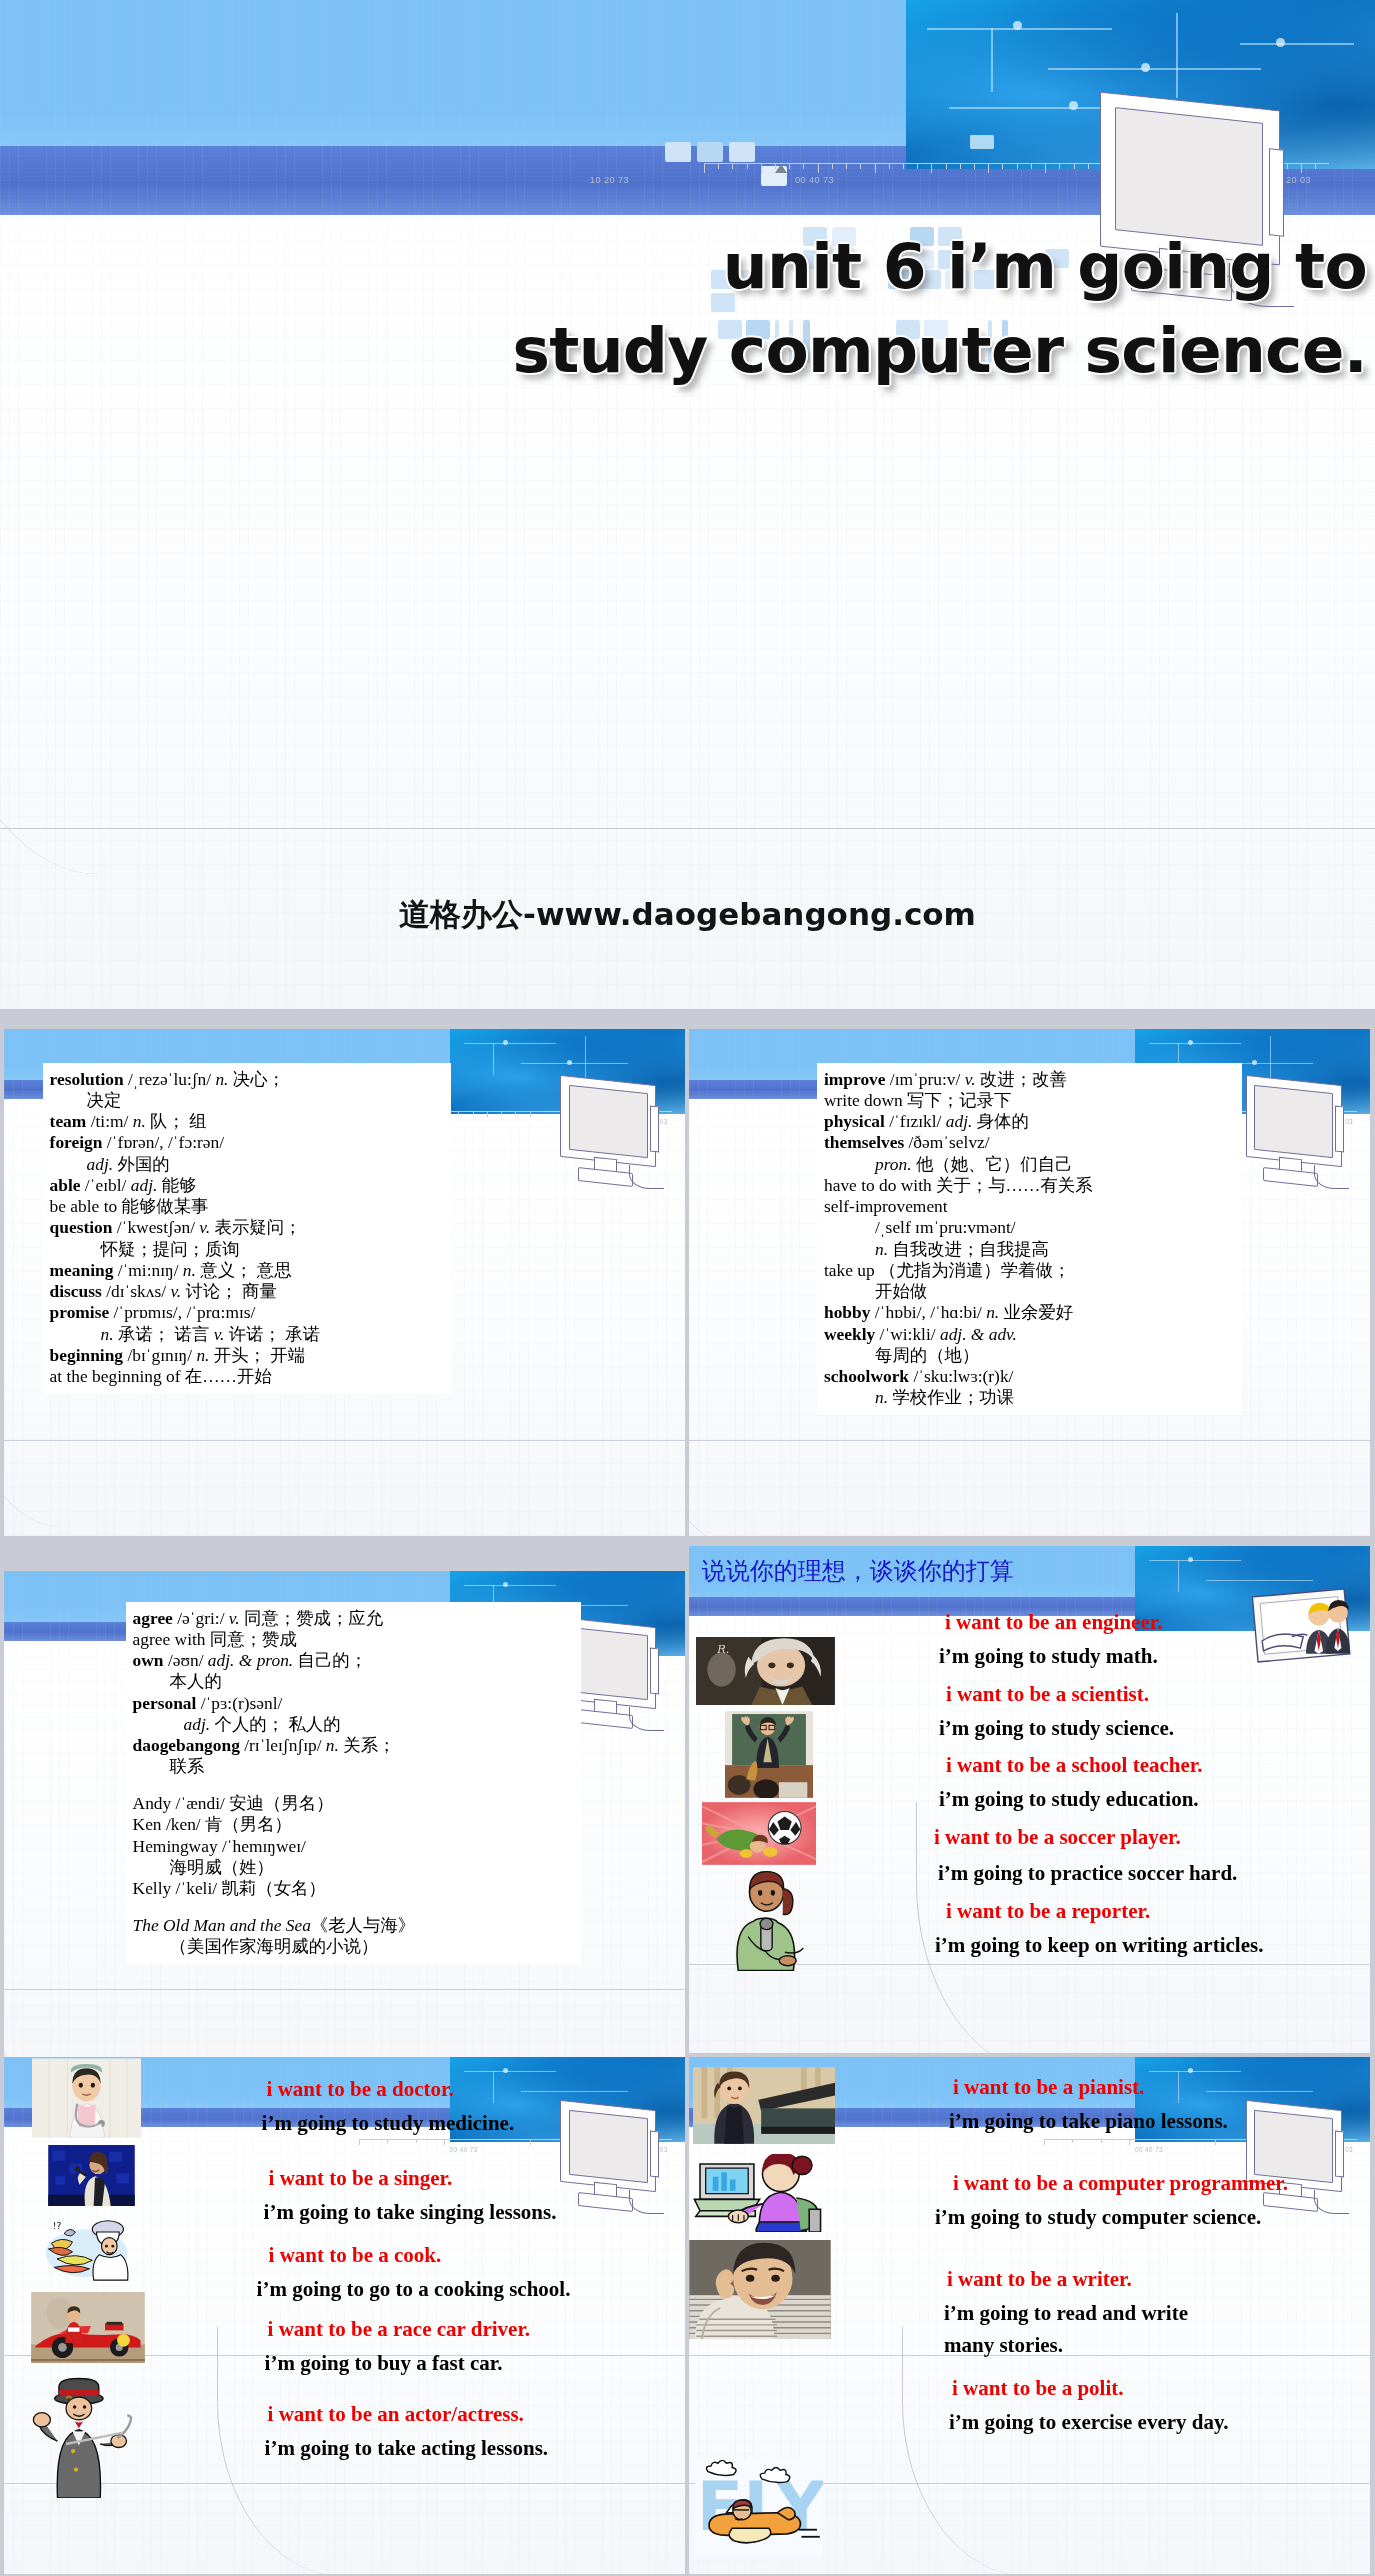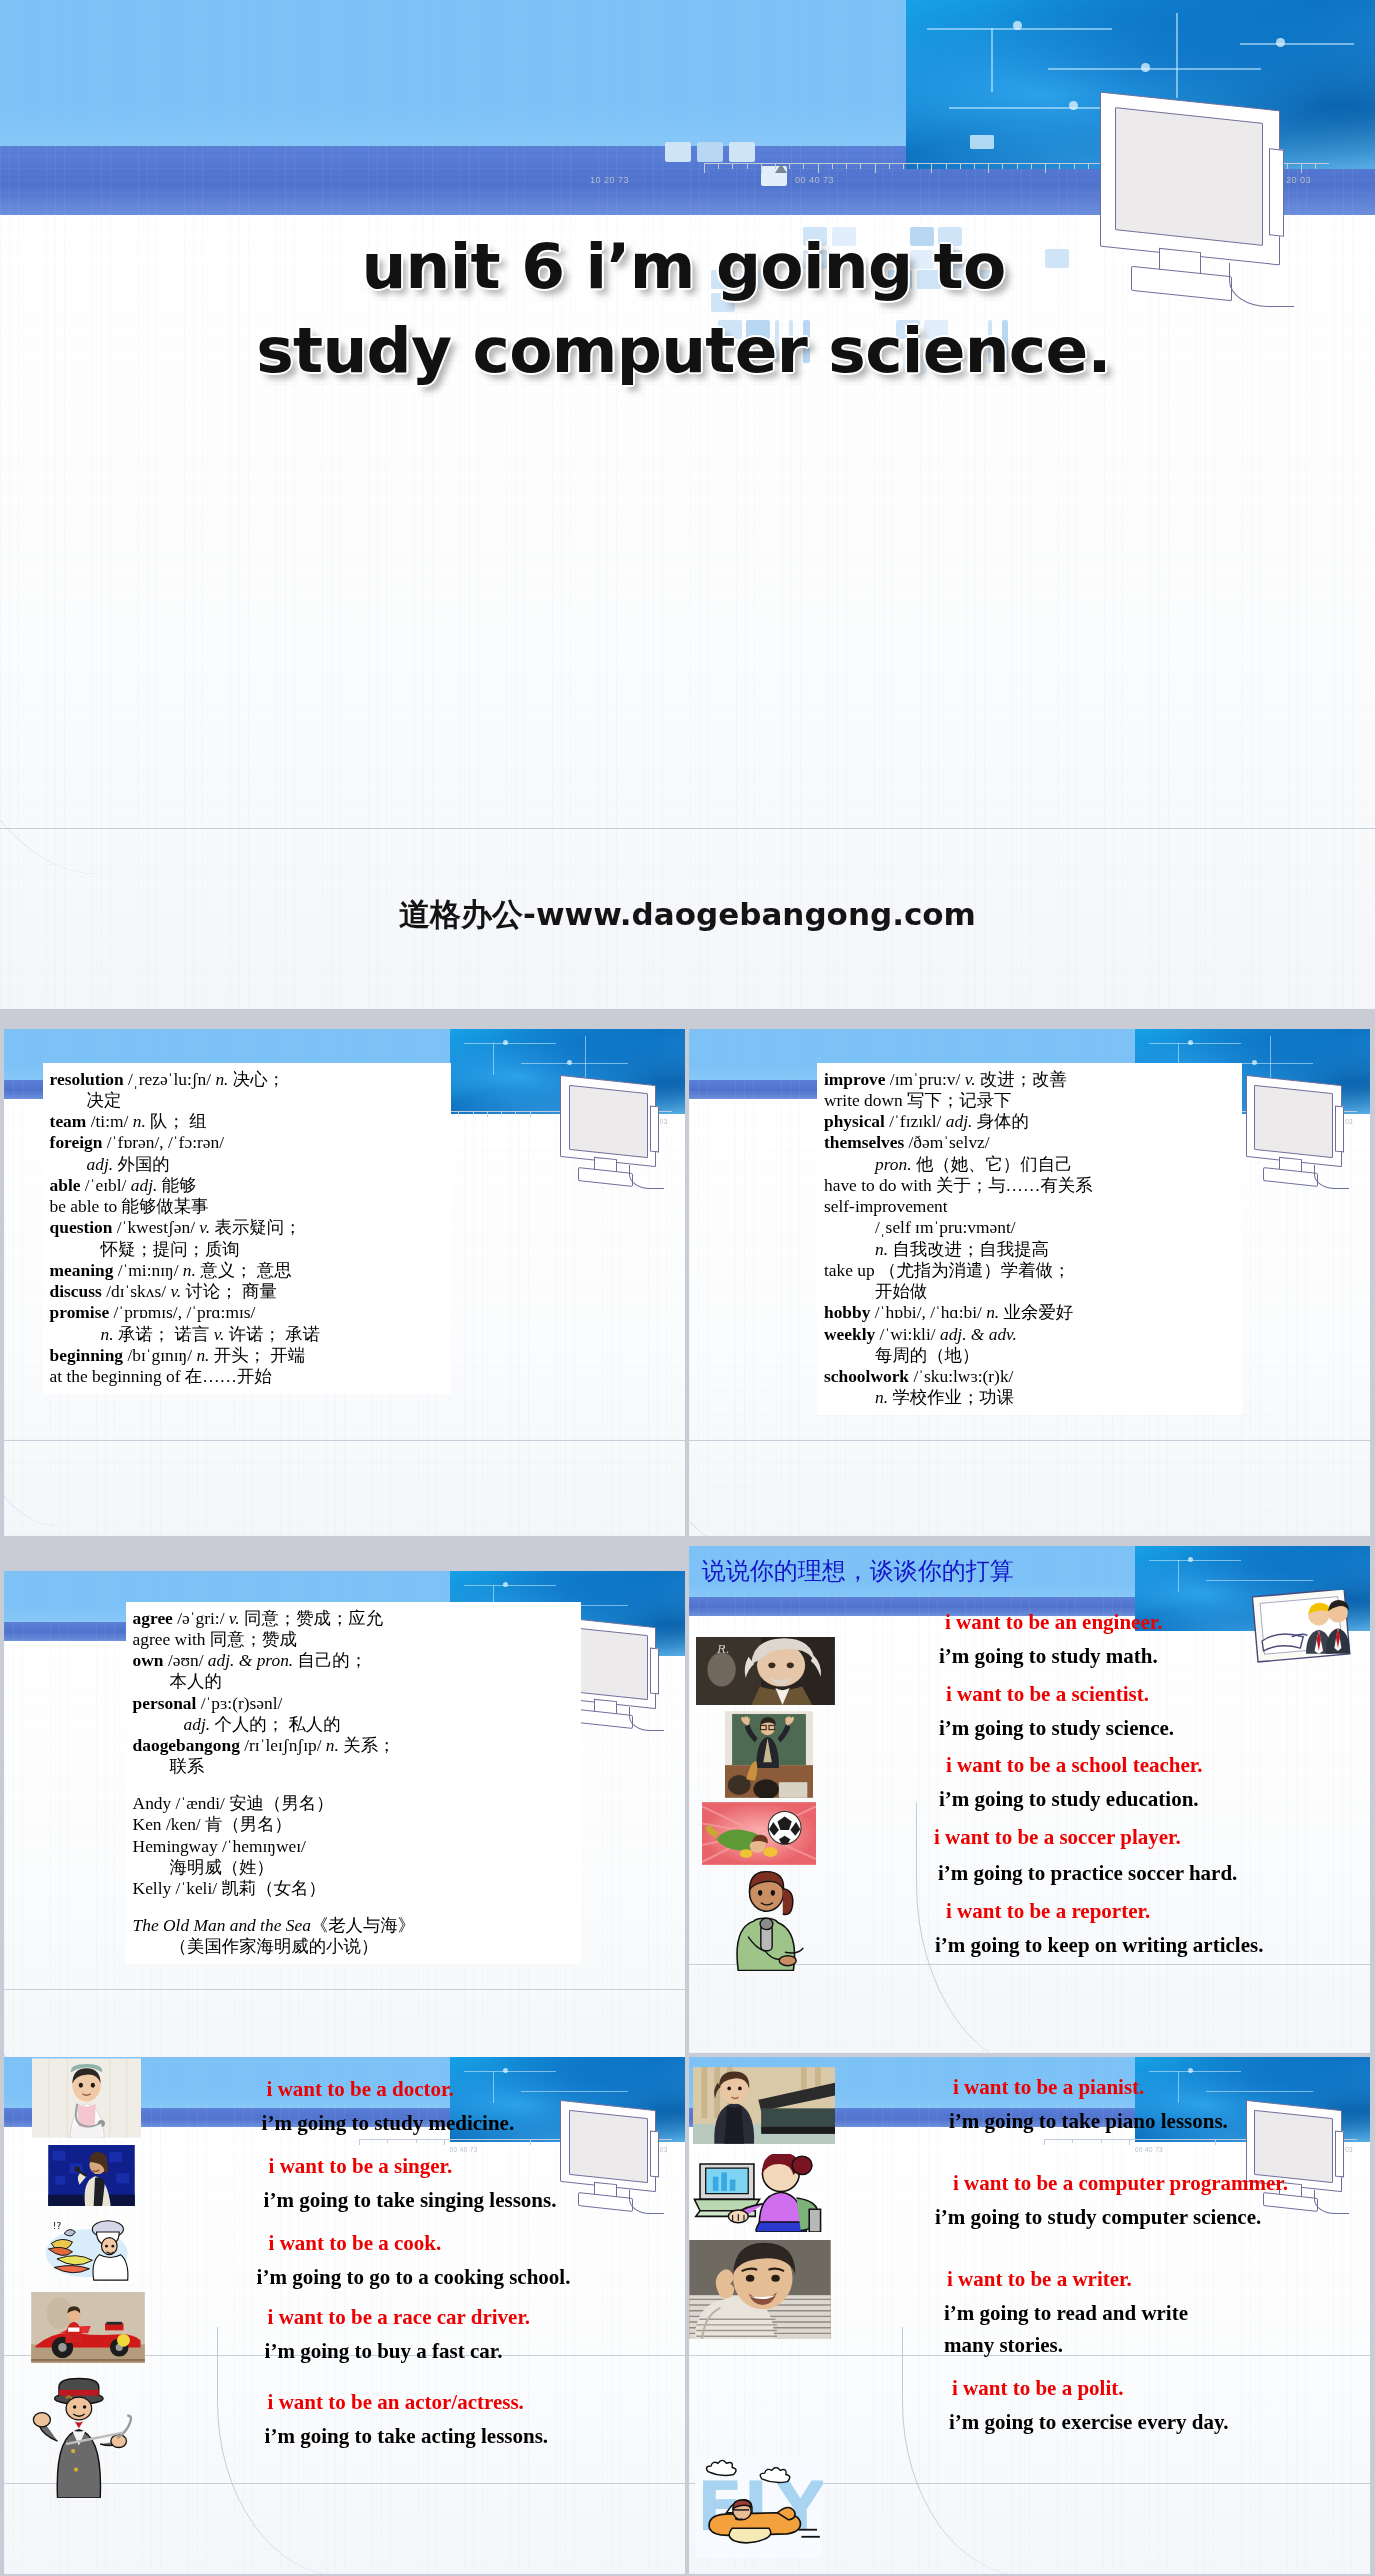--- a/index.html
+++ b/index.html
@@ -52,21 +52,21 @@
   .monitor .neck{position:absolute;border:1.4px solid #6f6f9b;background:#fff;}
   .monitor .base{position:absolute;border:1.4px solid #6f6f9b;background:#fff;border-radius:2.1px;}
   .monitor .cord{position:absolute;border:1.4px solid #6f6f9b;border-top:none;border-right:none;
      border-radius:0 0 0 60%;}
 
   
   #slide-title{left:0;top:0;width:1375px;height:1009px;}
   #slide-title .band-light{height:146px;}
   #slide-title .band-dark{top:146px;height:70px;}
   #slide-title .body-bg{top:215px;height:794px;}
-  .title-block{position:absolute;left:0;right:8px;top:235px;text-align:center;}
+  .title-block{position:absolute;left:0;right:8px;top:235px;text-align:right;}
   .title-line{font-family:"DejaVu Sans",sans-serif;font-weight:bold;font-size:63px;
      line-height:1.0;color:#111;letter-spacing:-0.7px;
      text-shadow: 2.1px 0 0 #fff, -2.1px 0 0 #fff, 0 2.1px 0 #fff, 0 -2.1px 0 #fff,
                   1.4px 1.4px 0 #fff, -1.4px 1.4px 0 #fff, 5.7px 6.4px 6.4px rgba(90,90,90,.45);}
   .title-line.l2{margin-top:21px;}
   .subtitle{position:absolute;left:0;right:0;top:600px;text-align:center;
      font-family:"Liberation Sans",sans-serif;font-weight:bold;font-size:43px;
      color:#5500ee;letter-spacing:0.7px;}
   .watermark{position:absolute;left:0;right:0;top:894px;text-align:center;
      font-family:"DejaVu Sans",sans-serif;font-weight:bold;font-size:31px;color:#141414;}
@@ -691,21 +691,21 @@
         <circle cx="62" cy="114" r="3" fill="#d8b02a"></circle>
         <circle cx="66" cy="140" r="3" fill="#d8b02a"></circle>
       </svg>
     </div>
 
     <div class="sents" style="left:156px;top:14px;width:526px;">
       <div class="row" style="height:84px;">
         <div class="q" style="position:absolute;left:107px;top:7px;">i want to be a doctor.</div>
         <div class="a" style="position:absolute;left:102px;top:41px;">i’m going to study medicine.</div>
       </div>
-      <div class="row" style="height:77px;">
+      <div class="row" style="height:77px;margin-top:12px;">
         <div class="q" style="position:absolute;left:109px;top:0;">i want to be a singer.</div>
         <div class="a" style="position:absolute;left:104px;top:34px;">i’m going to take singing lessons.</div>
       </div>
       <div class="row" style="height:74px;">
         <div class="q" style="position:absolute;left:109px;top:0;">i want to be a cook.</div>
         <div class="a" style="position:absolute;left:97px;top:34px;">i’m going to go to a cooking school.</div>
       </div>
       <div class="row" style="height:74px;">
         <div class="q" style="position:absolute;left:108px;top:0;">i want to be a race car driver.</div>
         <div class="a" style="position:absolute;left:105px;top:34px;">i’m going to buy a fast car.</div>

